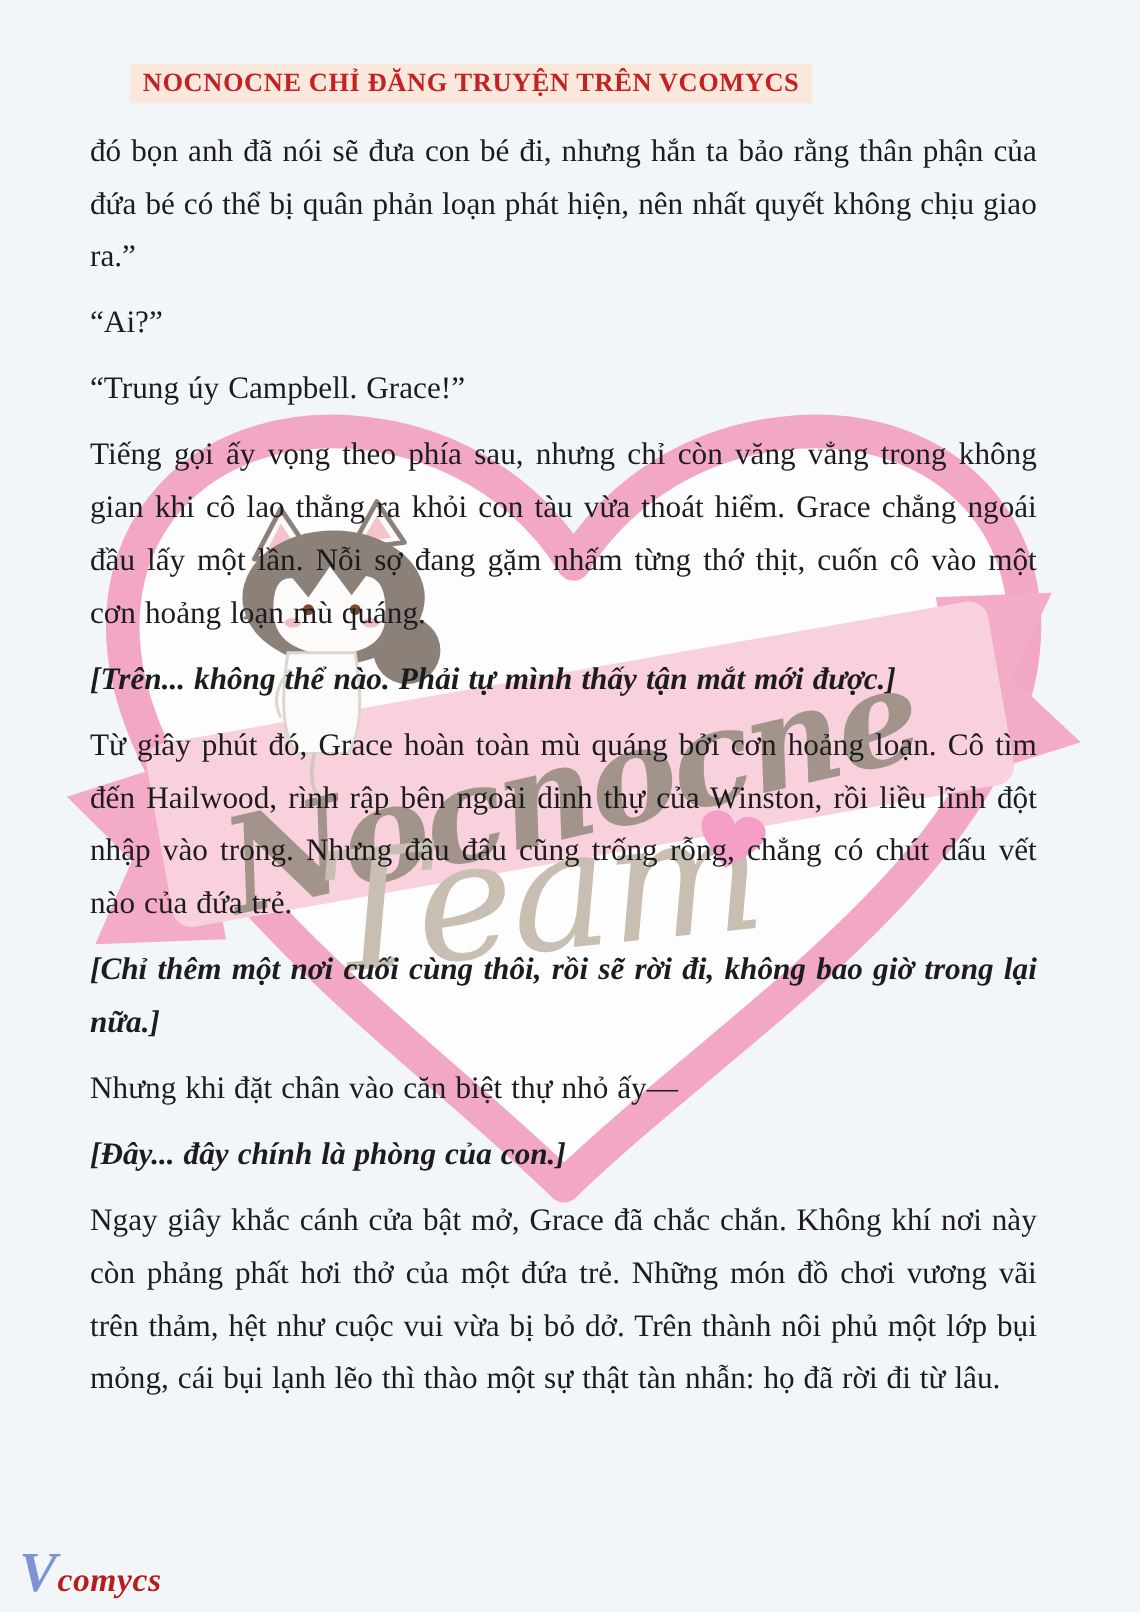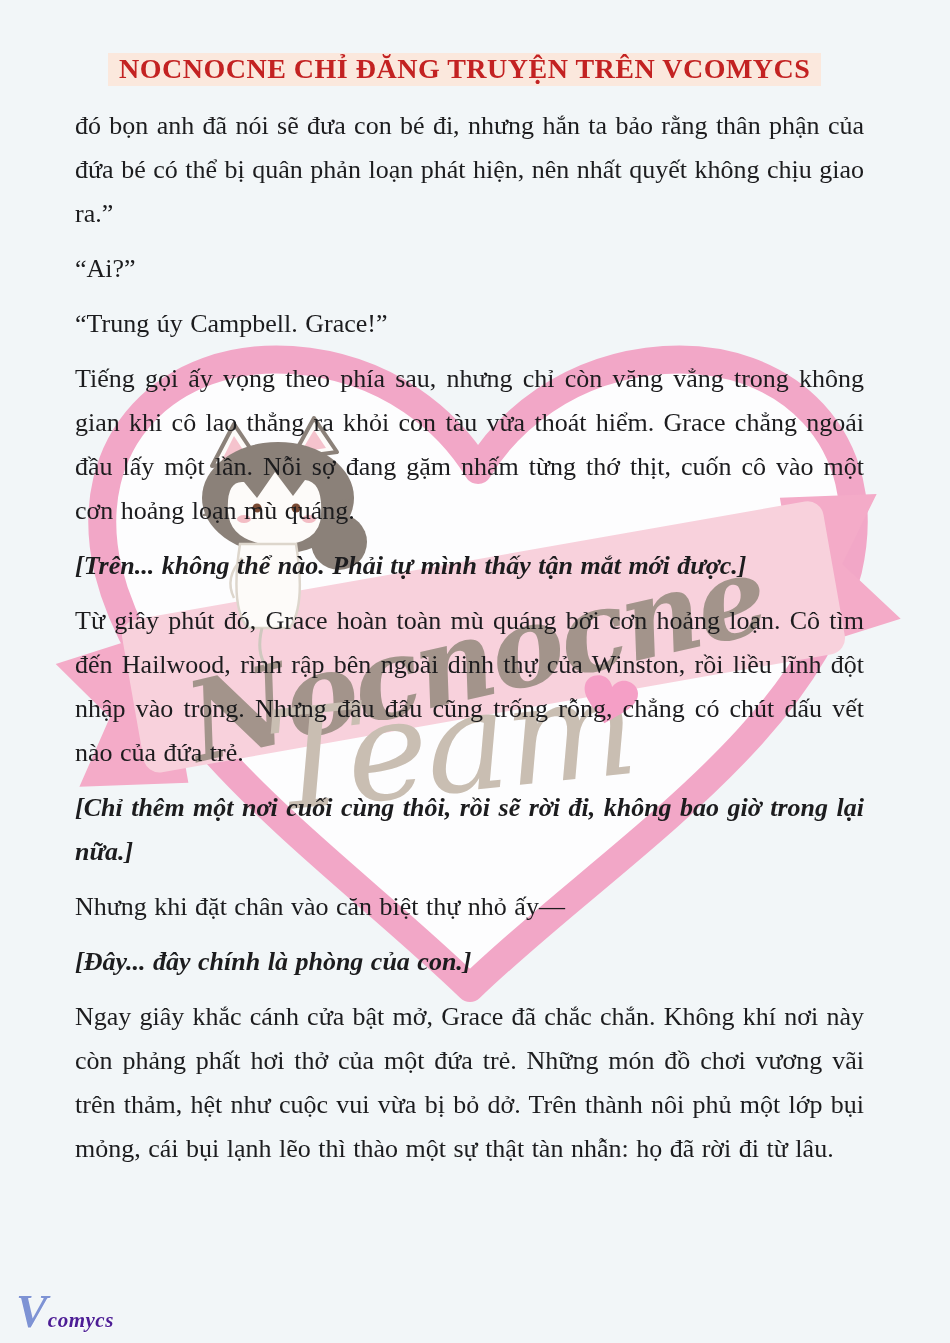--- a/index.html
+++ b/index.html
@@ -12,21 +12,21 @@
   }
   .watermark-layer {
     position: absolute; inset: 0; z-index: 1;
     pointer-events: none;
   }
   .header-bar {
     position: absolute; left: 108px; top: 53px; z-index: 3;
     background: #fbe8dd;
     color: #c32222;
     font-weight: bold;
-    font-size: 28px;
+    font-size: 22px;
     line-height: 30px;
     padding: 1px 11px 2px 11px;
     letter-spacing: 0.5px;
     white-space: nowrap;
   }
   .content {
     position: absolute; left: 75px; right: 70px; top: 104px; z-index: 2;
   }
   .content p {
     margin: 0 16px 11px 0;
@@ -37,23 +37,23 @@
     word-spacing: 1px;
   }
   .content p.thought {
     font-weight: bold;
     font-style: italic;
   }
   .footer-logo {
     position: absolute; left: 16px; top: 1284px; z-index: 2;
     font-style: italic;
     font-weight: bold;
-    font-size: 21px;
+    font-size: 28px;
     letter-spacing: 0.5px;
-    color: #4c1d95;
+    color: #b91c1c;
     text-shadow: 0 1px 0 rgba(255,255,255,0.9);
   }
   .footer-logo::first-letter {
     font-size: 47px;
     color: #7e93d4;
   }
 </style>
 </head>
 <body>
 

